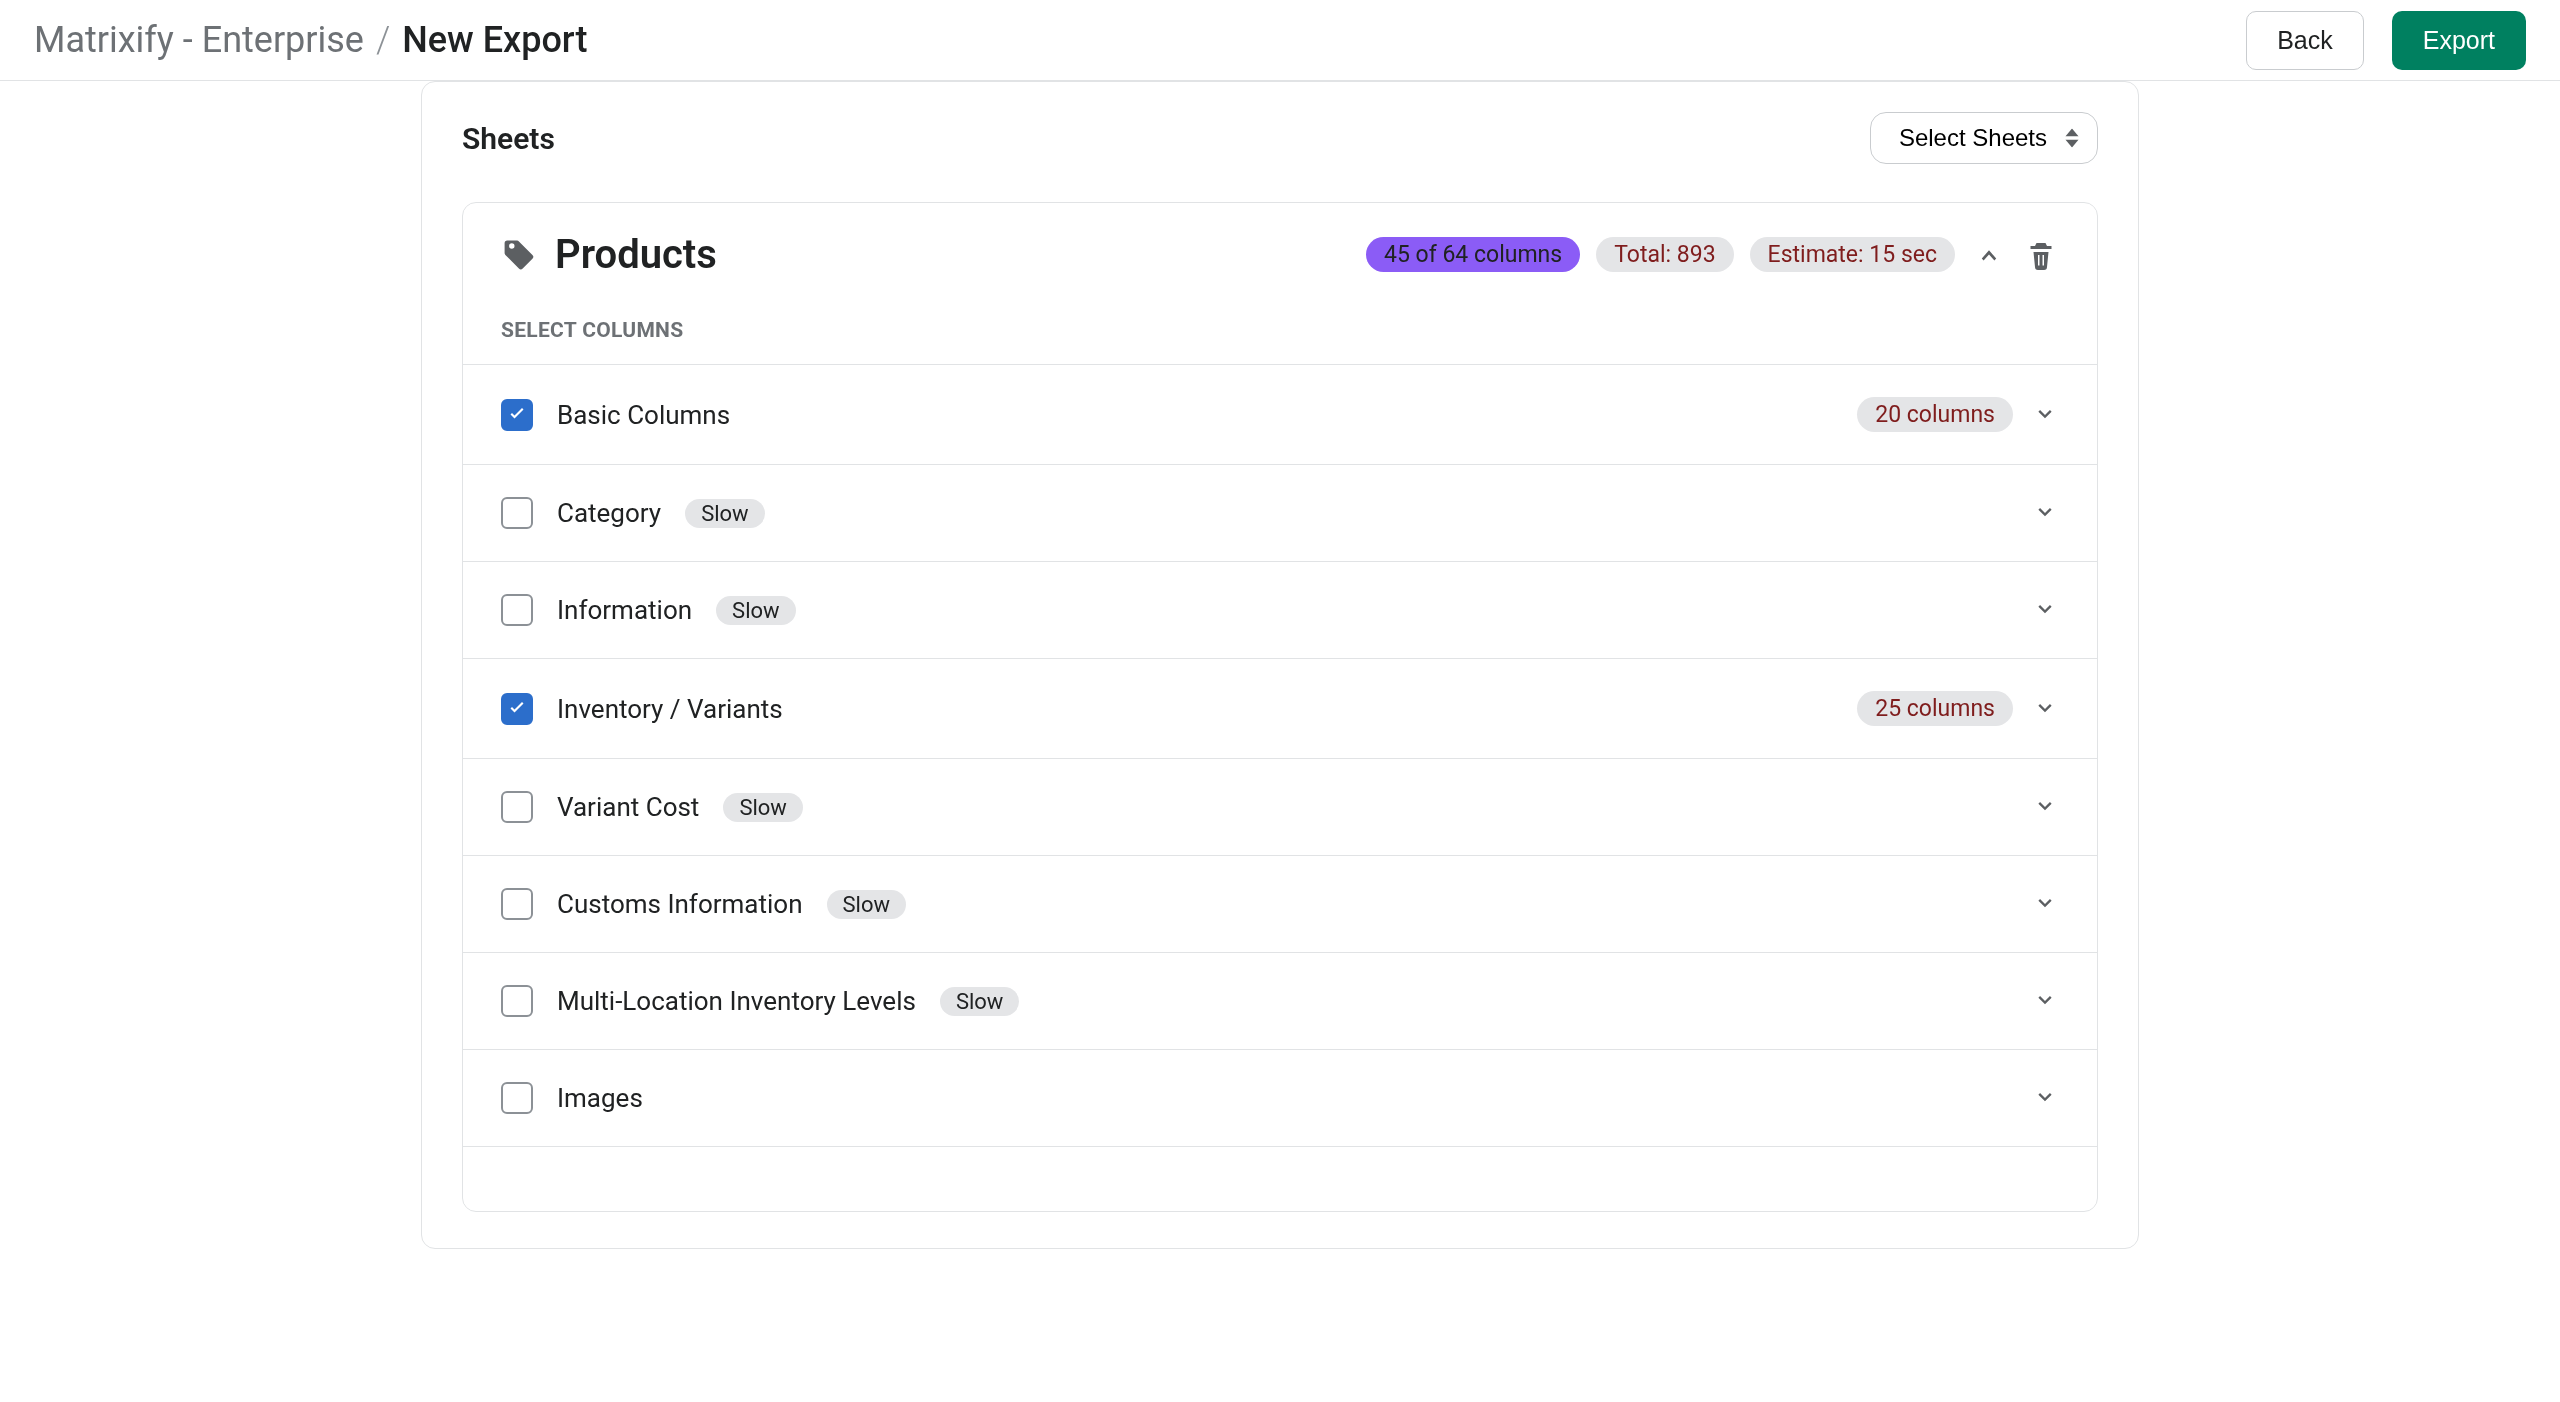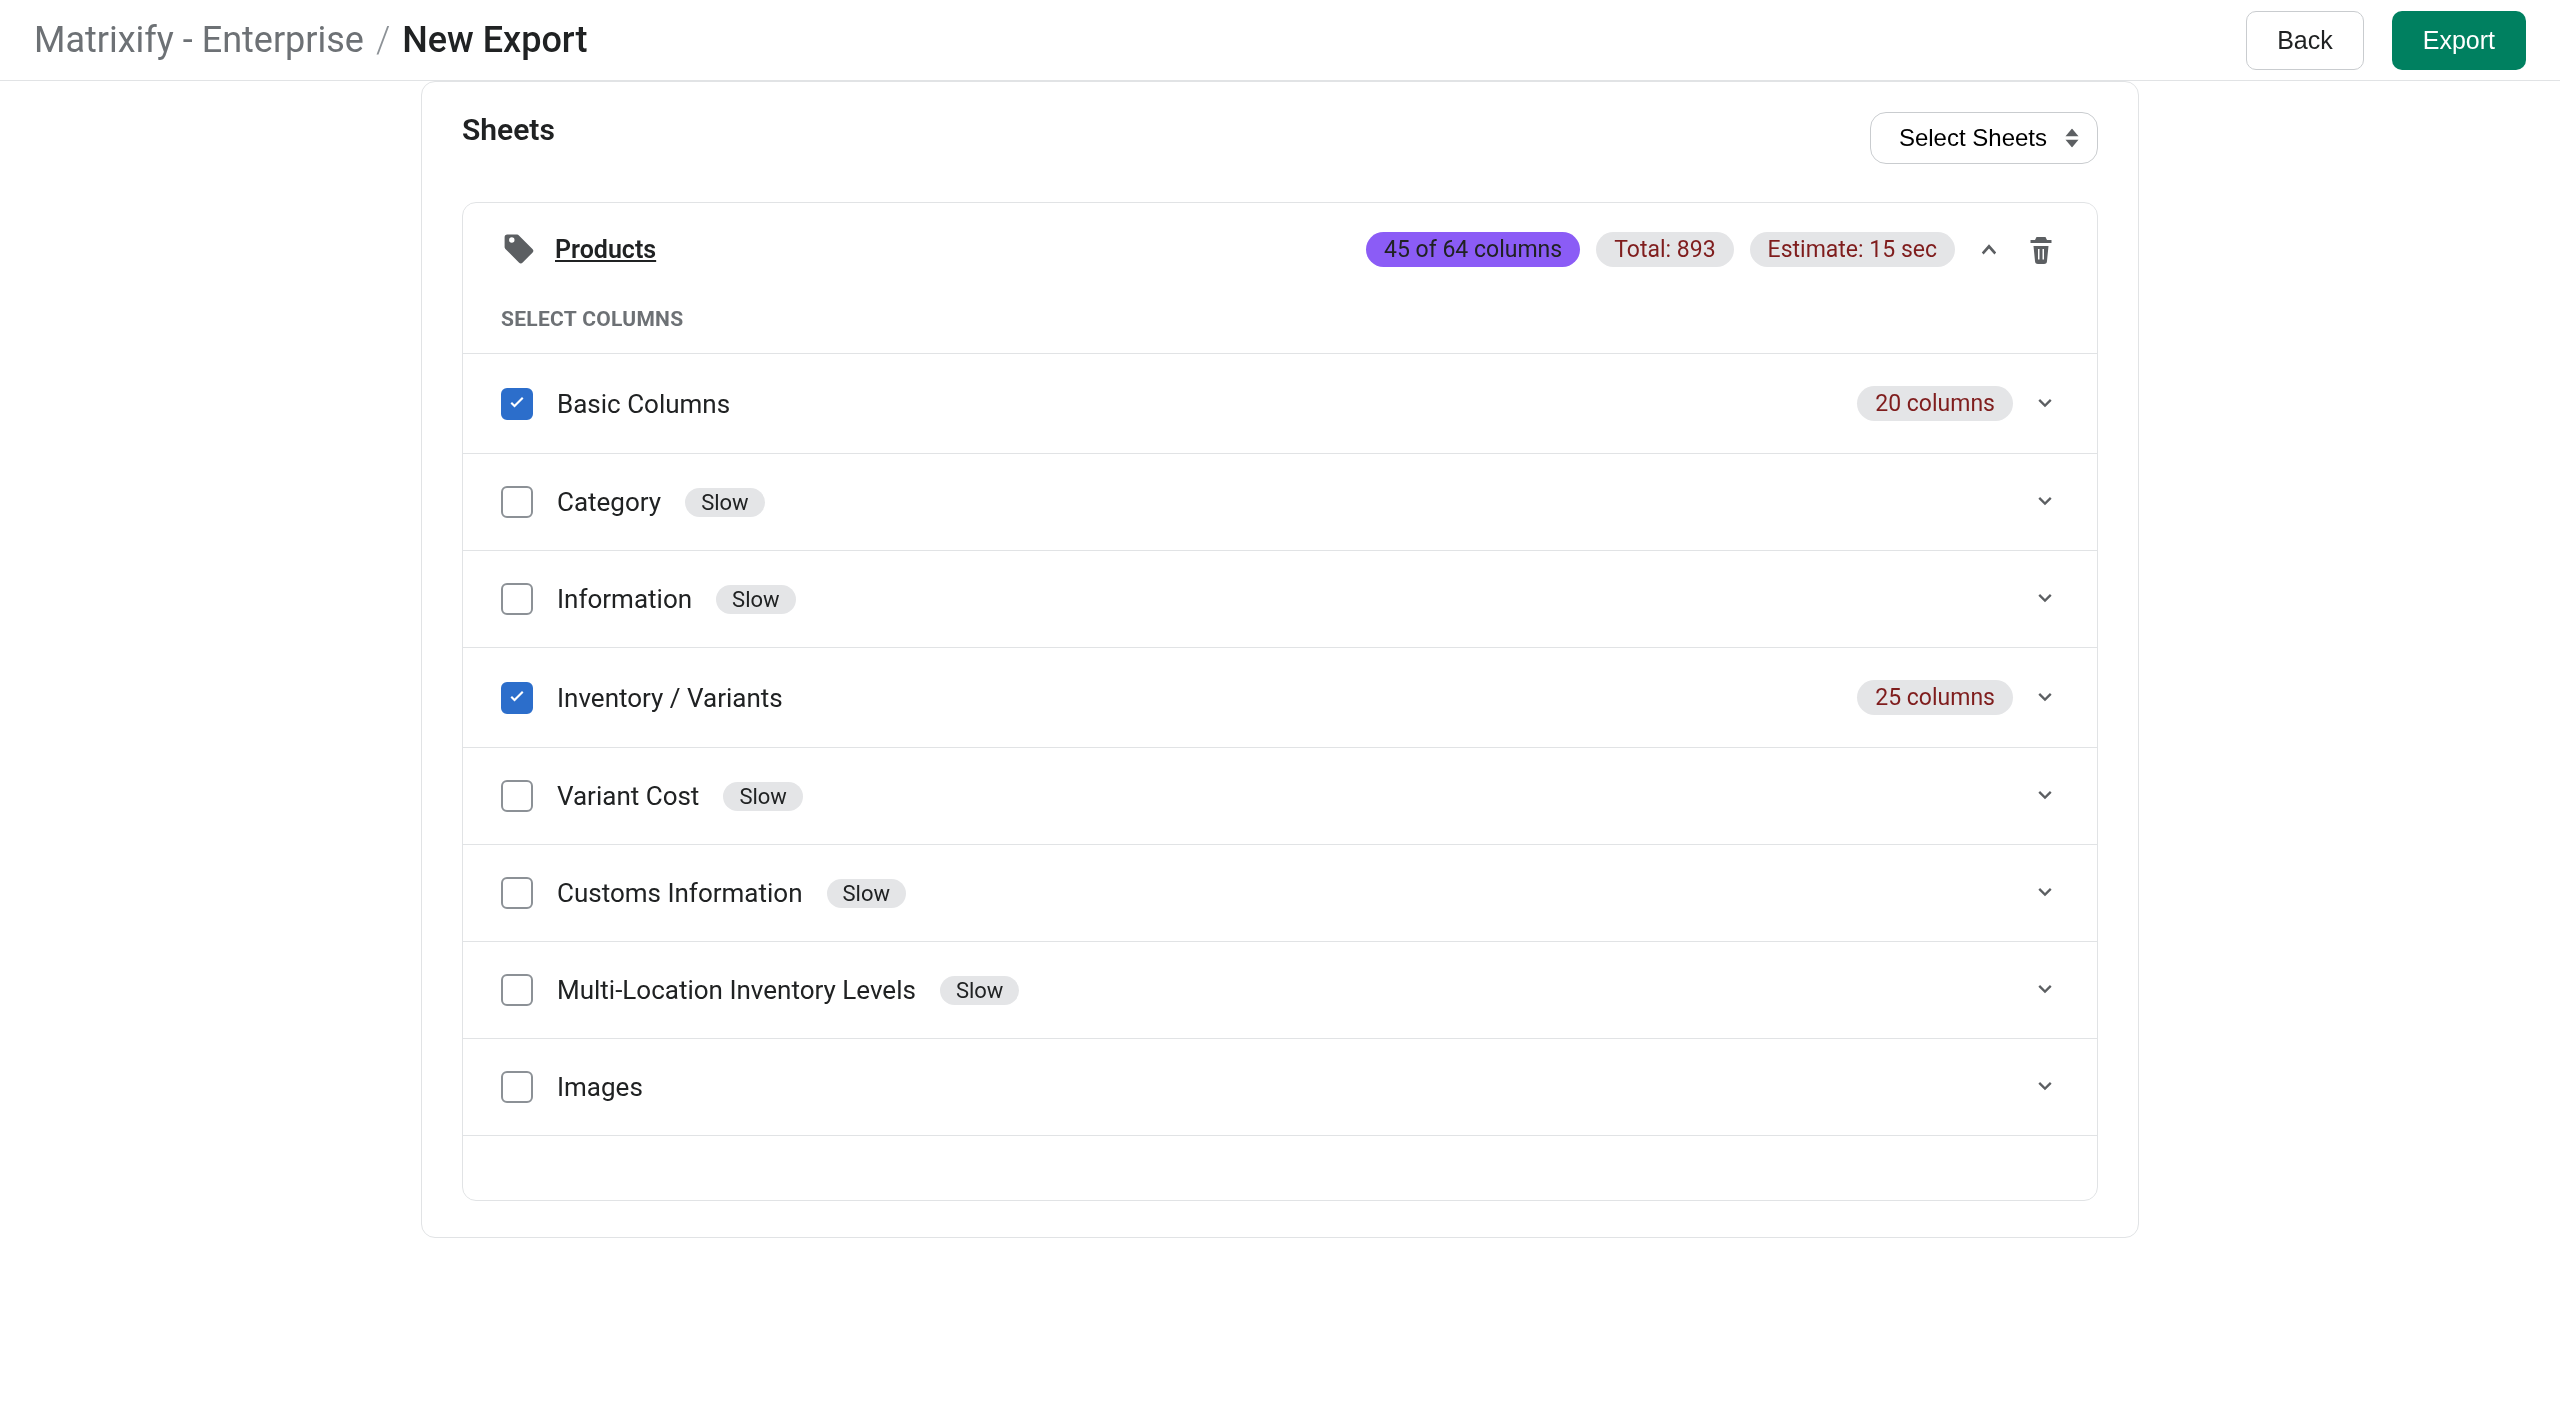--- a/index.html
+++ b/index.html
@@ -108,21 +108,21 @@
       flex-direction: column;
       gap: 3px;
     }
     .select-caret svg {
       width: 14px;
       height: 8px;
       fill: #5c5f62;
     }
     .sheets-header {
       display: flex;
-      align-items: flex-start;
+      align-items: center;
       justify-content: space-between;
       margin-bottom: 0;
     }
     .sheets-title {
       font-size: 30px;
       font-weight: 600;
     }
     .select-sheets-btn {
       height: 52px;
       border: 1px solid #c9cccf;
@@ -156,23 +156,22 @@
       align-items: center;
       gap: 18px;
       flex: 1;
     }
     .tag-icon {
       width: 36px;
       height: 36px;
       flex-shrink: 0;
     }
     .sheet-name {
-      font-size: 25px;
+      font-size: 40px;
       font-weight: 600;
-      text-decoration: underline;
     }
     .sheet-header-right {
       display: flex;
       align-items: center;
       gap: 16px;
     }
     .badge {
       border-radius: 18px;
       padding: 4px 18px;
       font-size: 23px;

